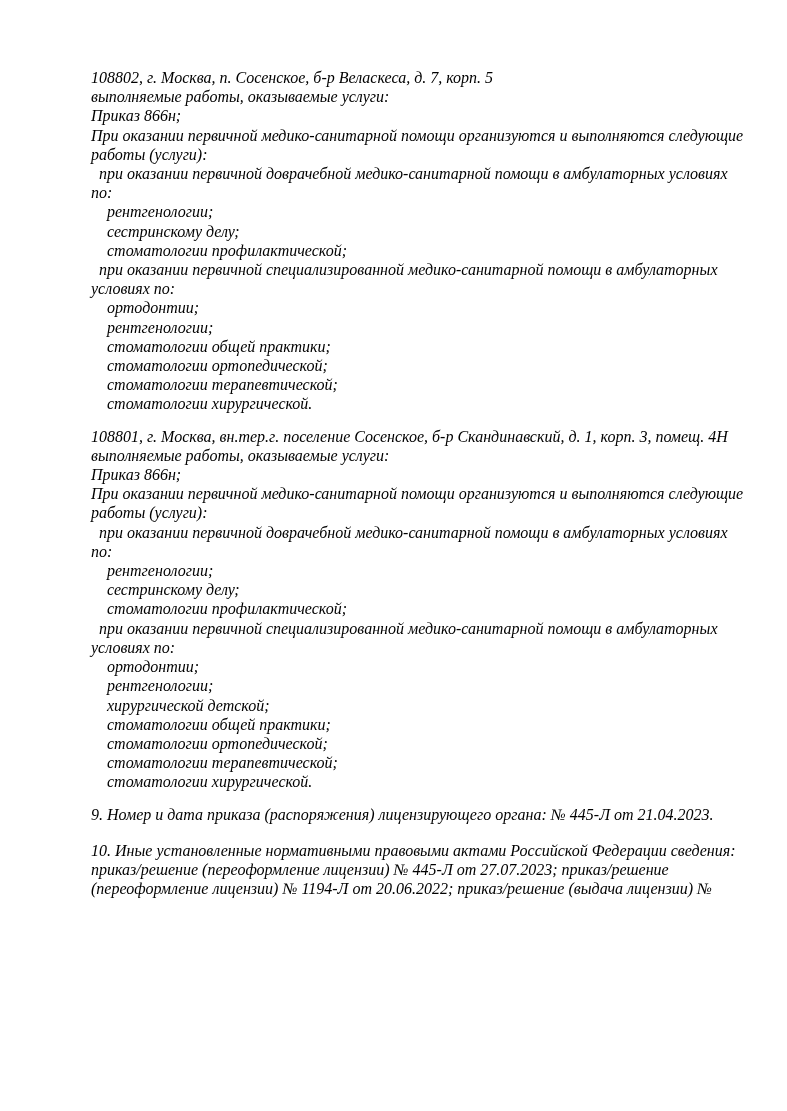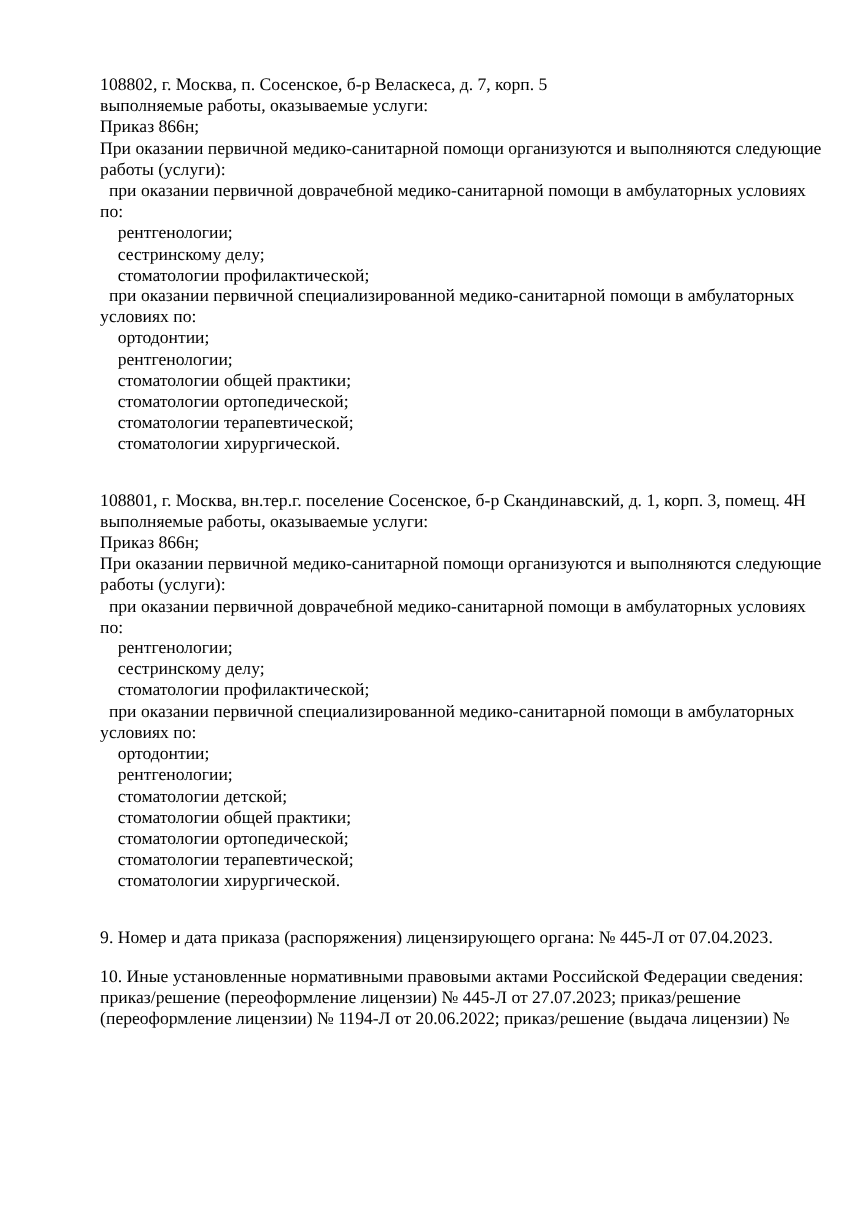--- a/index.html
+++ b/index.html
@@ -14,26 +14,27 @@
     font-family: "Liberation Serif", "DejaVu Serif", serif;
     font-size: 16px;
     color: #000000;
   }
   .page {
     box-sizing: border-box;
     width: 710px;
     height: 1111px;
     padding: 68px 40px 0 91px;
     background: #ffffff;
+    font-style: italic;
   }
   .block {
     margin: 0;
   }
   .block + .block {
-    margin-top: 32px;
+    margin-top: 13px;
   }
   .block.clause-10 {
     margin-top: 17px;
   }
   .line {
     white-space: pre;
     line-height: 19.2px;
     min-height: 19.2px;
   }
 </style>
@@ -70,29 +71,29 @@
       <div class="line">работы (услуги):</div>
       <div class="line">  при оказании первичной доврачебной медико-санитарной помощи в амбулаторных условиях</div>
       <div class="line">по:</div>
       <div class="line">    рентгенологии;</div>
       <div class="line">    сестринскому делу;</div>
       <div class="line">    стоматологии профилактической;</div>
       <div class="line">  при оказании первичной специализированной медико-санитарной помощи в амбулаторных</div>
       <div class="line">условиях по:</div>
       <div class="line">    ортодонтии;</div>
       <div class="line">    рентгенологии;</div>
-      <div class="line">    стоматологии детской;</div>
+      <div class="line">    хирургической детской;</div>
       <div class="line">    стоматологии общей практики;</div>
       <div class="line">    стоматологии ортопедической;</div>
       <div class="line">    стоматологии терапевтической;</div>
       <div class="line">    стоматологии хирургической.</div>
     </section>
 
   <section class="block">
-      <div class="line">9. Номер и дата приказа (распоряжения) лицензирующего органа: № 445-Л от 07.04.2023.</div>
+      <div class="line">9. Номер и дата приказа (распоряжения) лицензирующего органа: № 445-Л от 21.04.2023.</div>
     </section>
 
   <section class="block clause-10">
       <div class="line">10. Иные установленные нормативными правовыми актами Российской Федерации сведения:</div>
       <div class="line">приказ/решение (переоформление лицензии) № 445-Л от 27.07.2023; приказ/решение</div>
       <div class="line">(переоформление лицензии) № 1194-Л от 20.06.2022; приказ/решение (выдача лицензии) №</div>
     </section>
 </main>
 
 </body></html>

